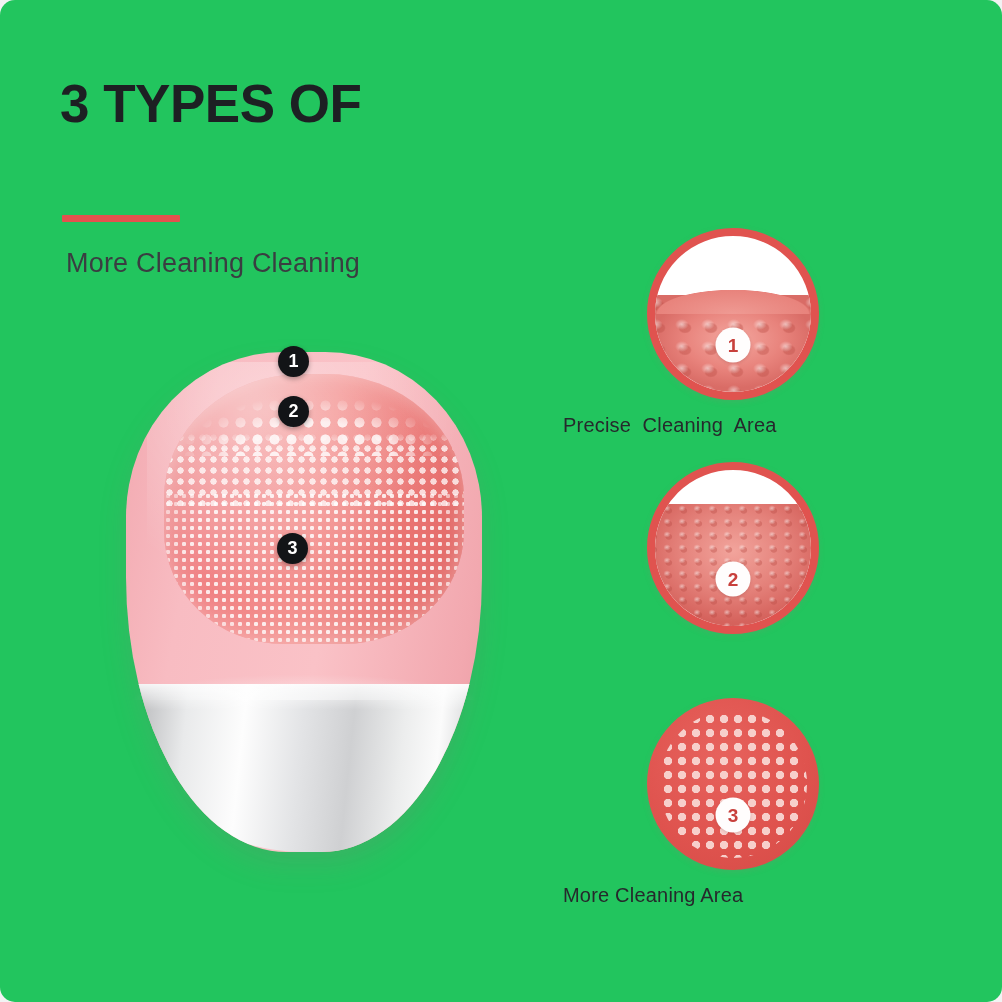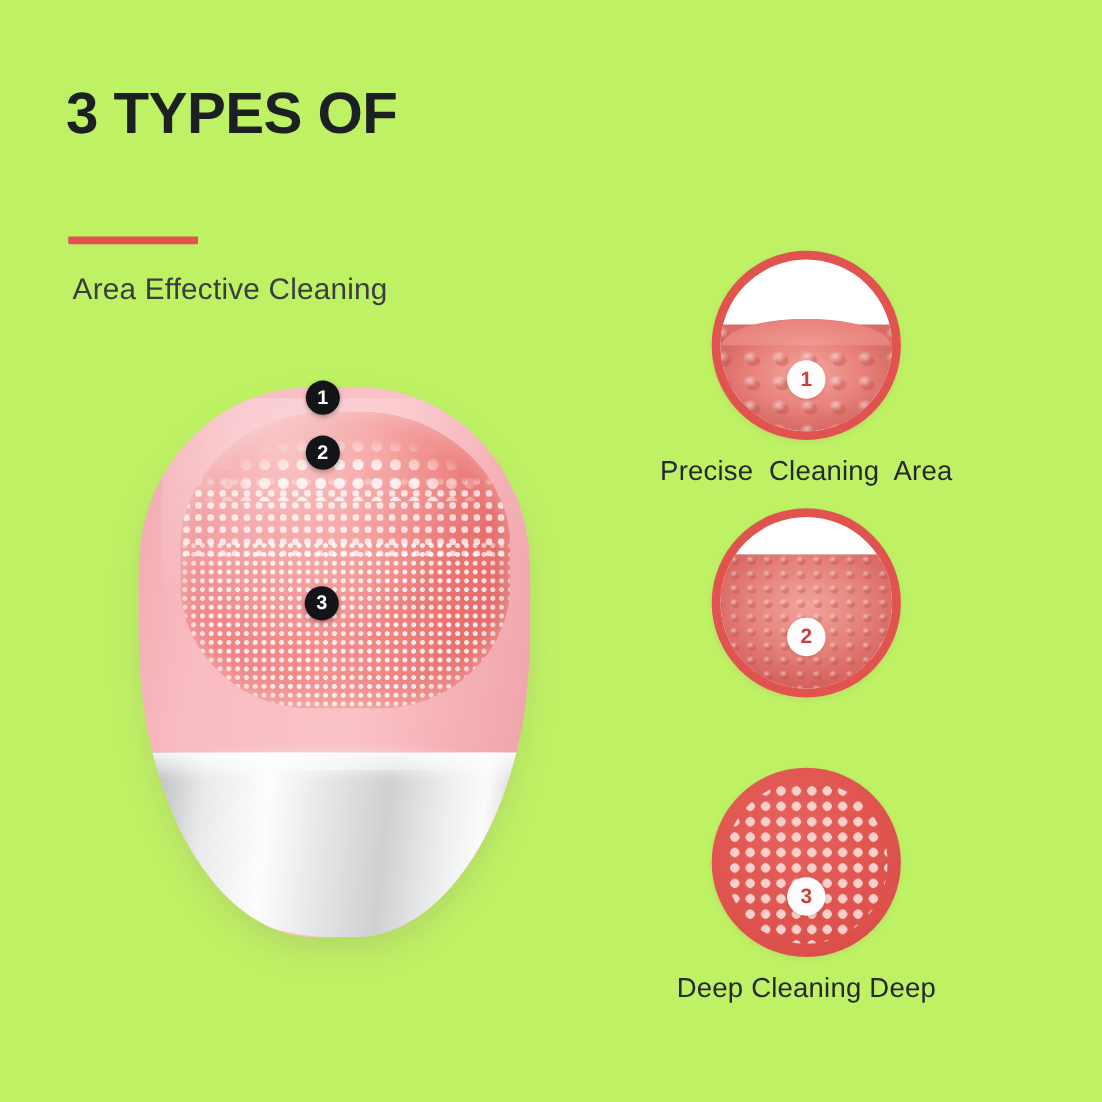--- a/index.html
+++ b/index.html
@@ -2,21 +2,21 @@
 <html><head>
 <meta charset="utf-8">
 <style>
   html,body{margin:0;padding:0;}
   body{
     width:1002px;height:1002px;
     background:#f2f2f3;
     font-family:"Liberation Sans","DejaVu Sans",sans-serif;
     overflow:hidden;position:relative;
   }
-  #page{position:absolute;inset:0;background:#bef264;}
+  #page{position:absolute;inset:0;background:#22c55e;border-radius:15px;}
 
   
   .heading{
     position:absolute;left:60px;top:74px;width:620px;
     font-size:53px;line-height:60px;font-weight:bold;
     color:#1d2023;letter-spacing:-0.5px;
   }
   .heading .l2{display:block;}
   .accent-rule{
     position:absolute;left:62px;top:215px;width:118px;height:7px;
@@ -176,34 +176,34 @@
 
   
   .num-badge{
     position:absolute;left:50%;top:68%;transform:translate(-50%,-50%);
     width:35px;height:35px;border-radius:50%;background:#fffdfd;
     color:#c8403c;font-size:19px;font-weight:bold;line-height:35px;text-align:center;
     box-shadow:0 1px 3px rgba(120,60,60,.22);z-index:5;
   }
 
   .feature-label{
-    margin-top:14px;text-align:center;
-    font-size:25px;color:#26292c;letter-spacing:.2px;white-space:pre;
+    margin-top:14px;text-align:left;
+    font-size:20px;color:#26292c;letter-spacing:.2px;white-space:pre;
   }
 </style>
 </head>
 <body>
 
 <div id="page">
 
   <div class="heading">
     <span>3 TYPES OF</span>
   </div>
   <div class="accent-rule"></div>
-  <div class="subtitle">Area Effective Cleaning</div>
+  <div class="subtitle">More Cleaning Cleaning</div>
 
   <div class="device">
     <div class="dev-shadow"></div>
 
     <div class="dev-body">
       <div class="brush-head">
         <div class="zone z1"></div>
         <div class="zone z2"></div>
         <div class="zone z3"></div>
         <div class="head-sheen"></div>
@@ -242,16 +242,16 @@
     </div>
   </div>
 
   <div class="feature f3">
     <div class="circle-wrap">
       <div class="disc">
         <div class="disc-inner"></div>
       </div>
       <div class="num-badge">3</div>
     </div>
-    <div class="feature-label">Deep Cleaning Deep</div>
+    <div class="feature-label">More Cleaning Area</div>
   </div>
 
 </div>
 
 </body></html>

